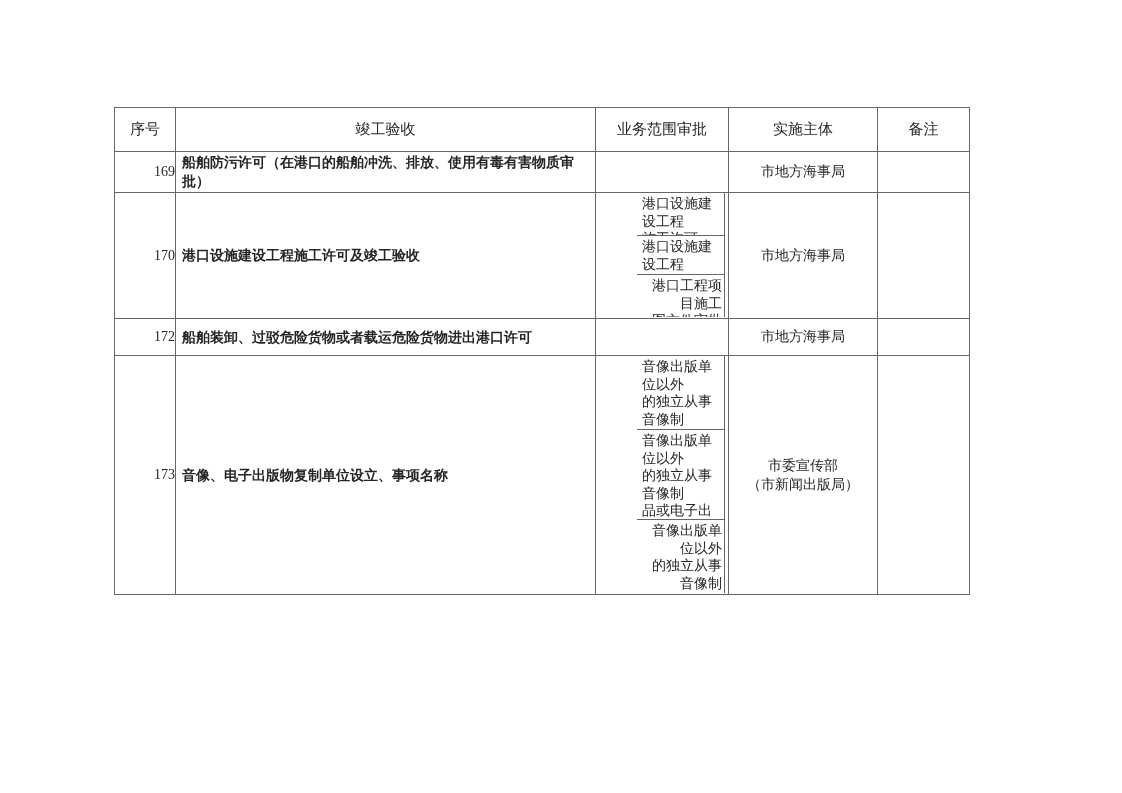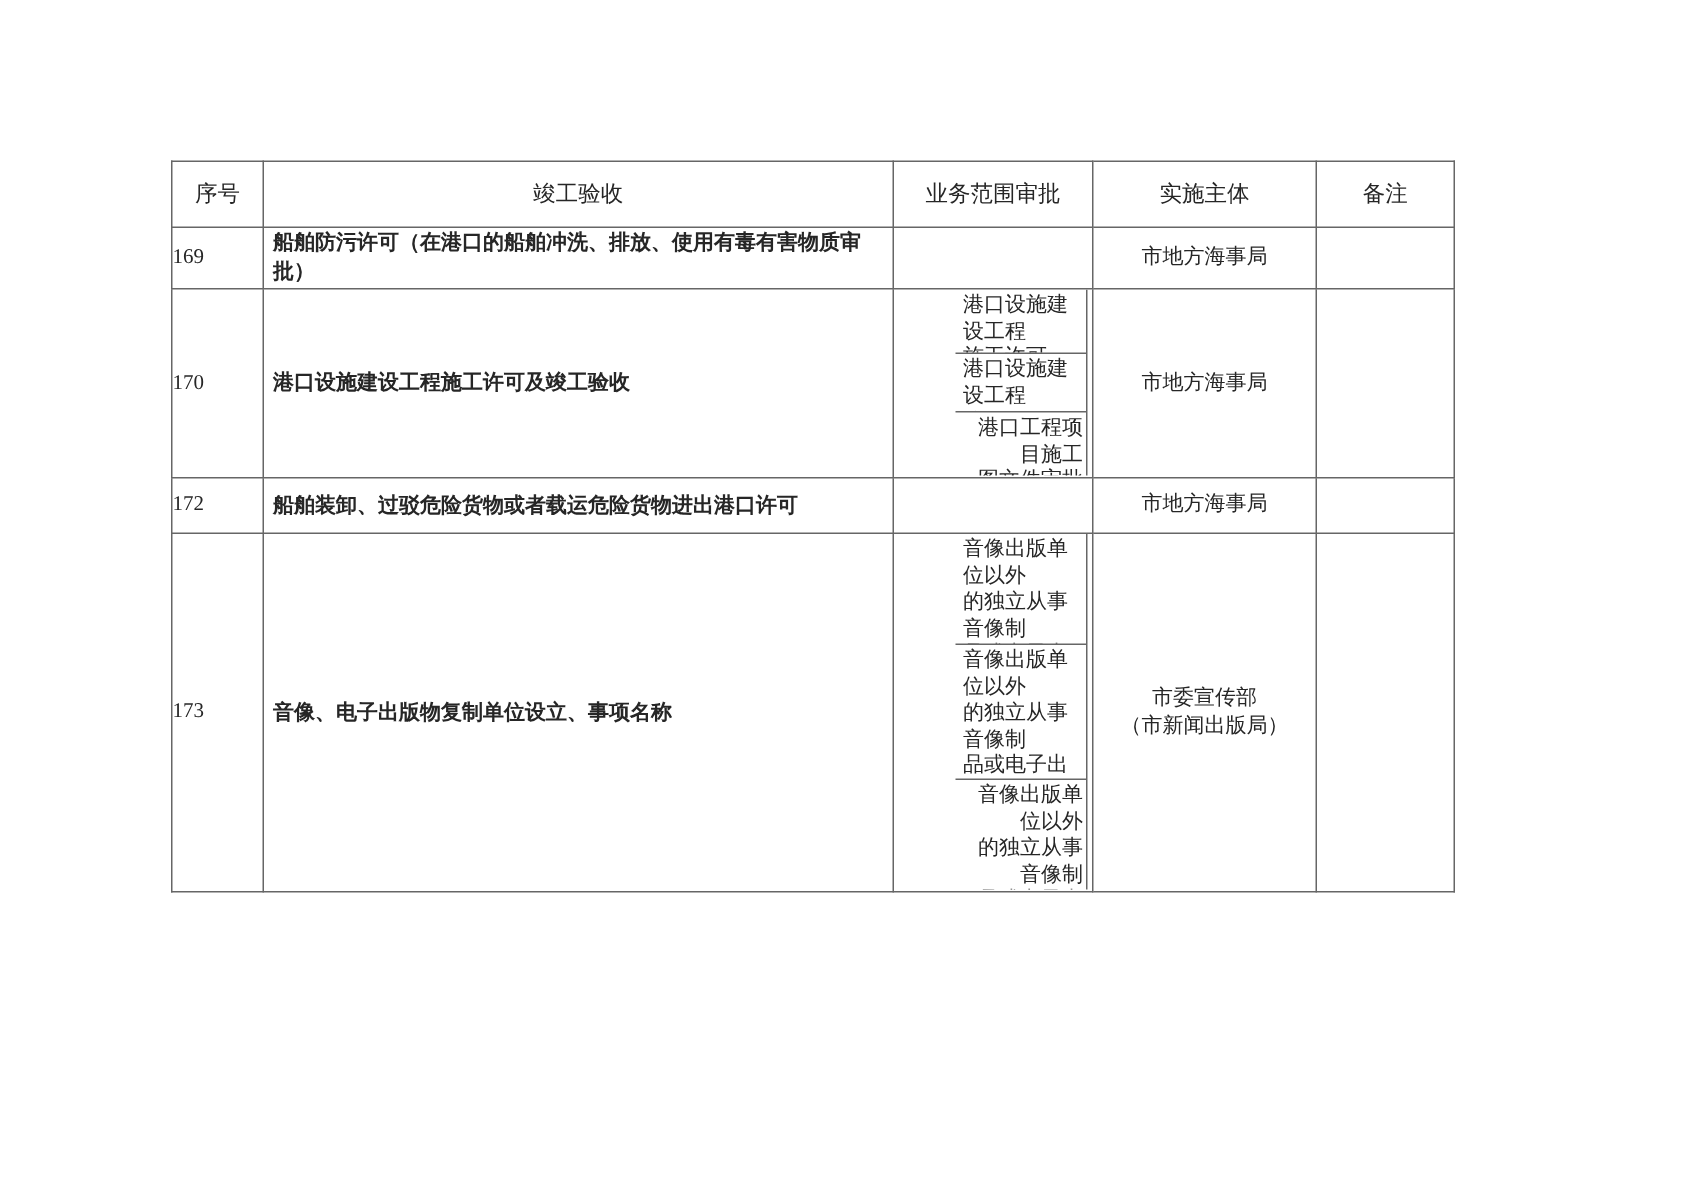--- a/index.html
+++ b/index.html
@@ -37,21 +37,21 @@
     text-align: center;
     height: 43px;
   }
   tr.r-169 { height: 41px; }
   tr.r-170 { height: 126px; }
   tr.r-171 { height: 44px; }
   tr.r-172 { height: 37px; }
   tr.r-173 { height: 239px; }
 
   td.c-num {
-    text-align: left;
+    text-align: right;
     font-size: 14px;
   }
   td.c-name {
     text-align: left;
     padding: 0 10px 0 6px;
     line-height: 19px;
     white-space: pre-line;
     word-break: break-all;
     font-weight: bold;
   }

